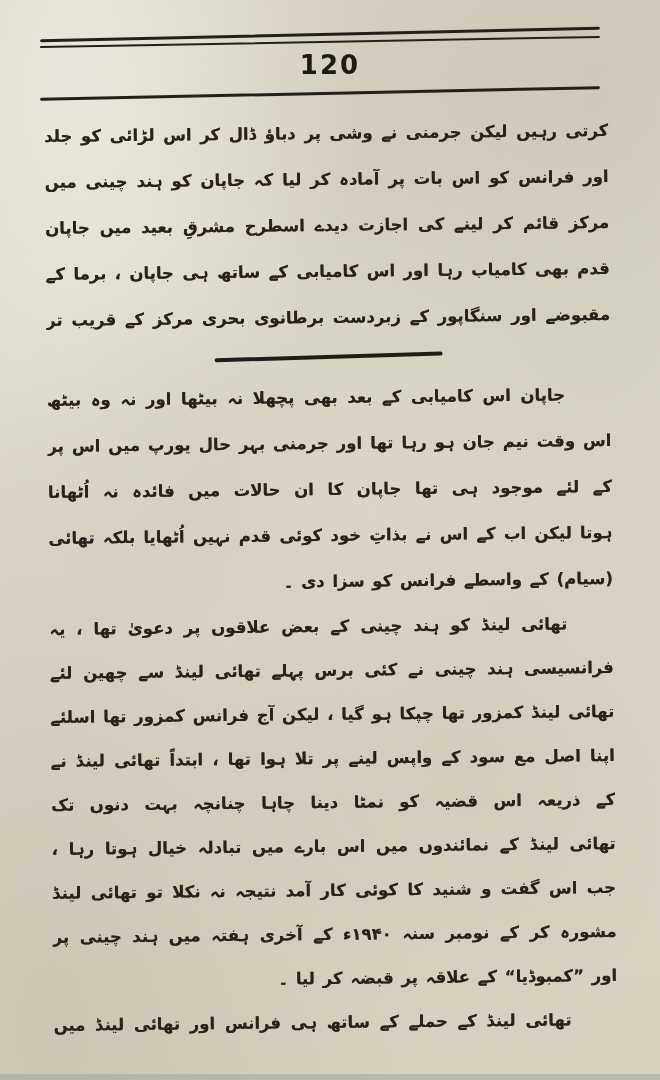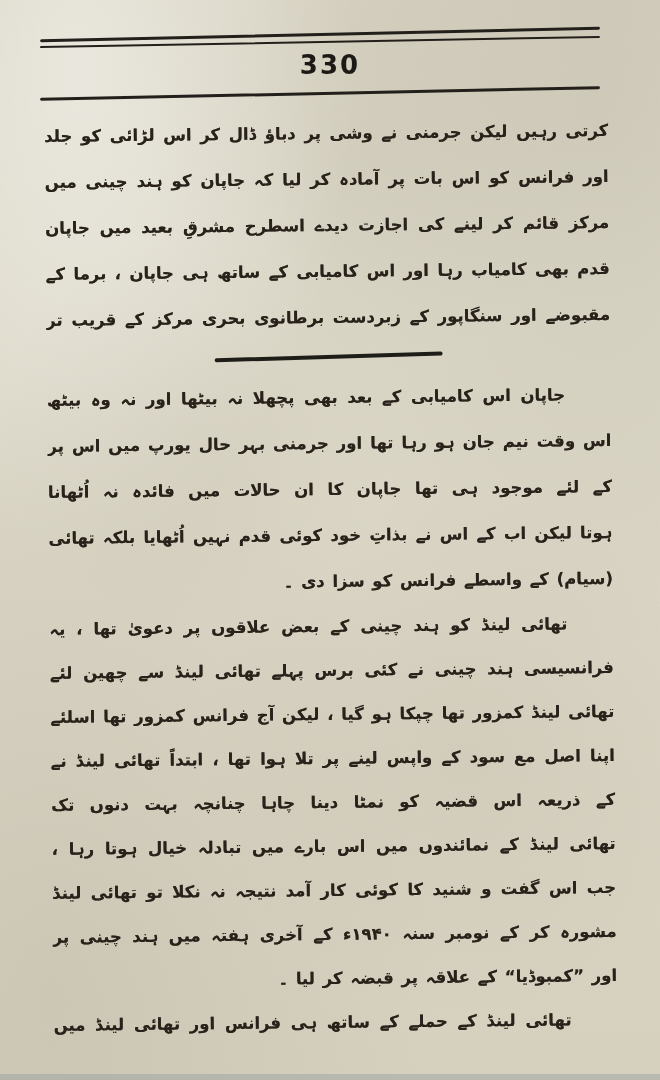--- a/index.html
+++ b/index.html
@@ -79,21 +79,21 @@
   }
 </style>
 </head>
 <body>
 
 <div class="page">
 
   <div class="rule rule-a"></div>
   <div class="rule rule-b"></div>
 
-  <div class="page-number">330</div>
+  <div class="page-number">120</div>
 
   <div class="rule rule-c"></div>
 
   <div class="content">
 
     <div class="para p1">
       <div class="line">کرتی رہیں لیکن جرمنی نے وشی پر دباؤ ڈال کر اس لڑائی کو جلد ختم کرا دیا</div>
       <div class="line">اور فرانس کو اس بات پر آمادہ کر لیا کہ جاپان کو ہند چینی میں بحری اور فضائی</div>
       <div class="line">مرکز قائم کر لینے کی اجازت دیدے اسطرح مشرقِ بعید میں جاپان کا دوسرا احتیاطی</div>
       <div class="line">قدم بھی کامیاب رہا اور اس کامیابی کے ساتھ ہی جاپان ، برما کے برطانوی</div>

